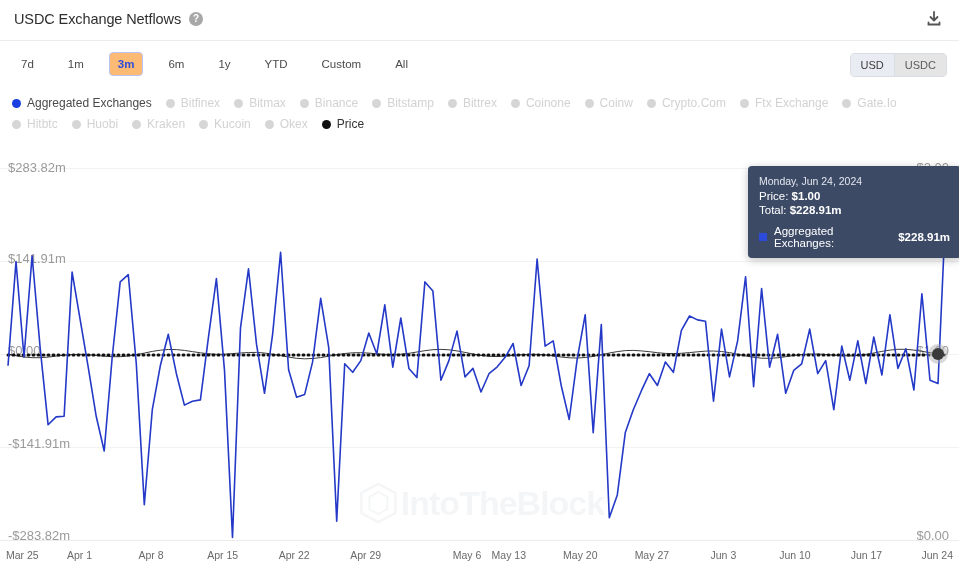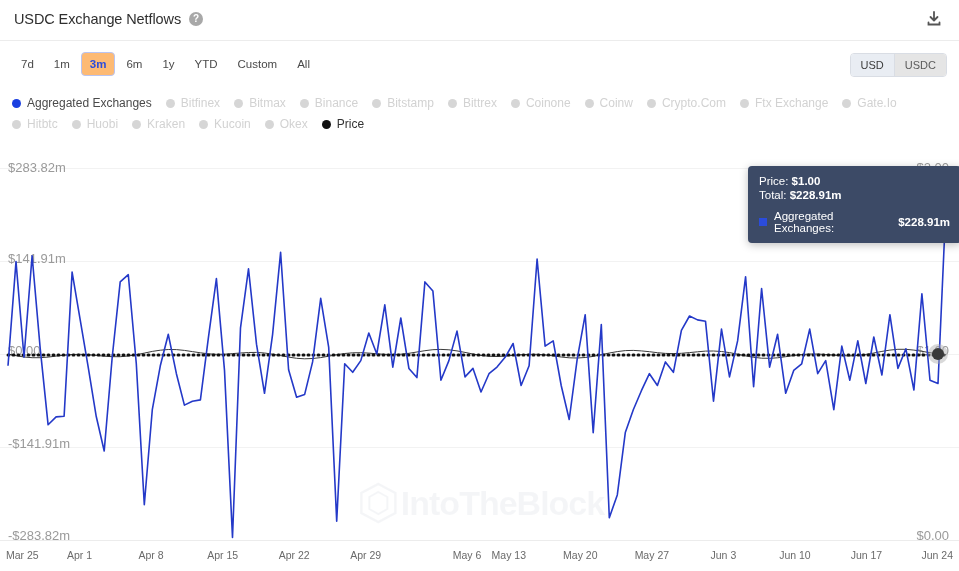--- a/index.html
+++ b/index.html
@@ -25,21 +25,21 @@
     cursor:pointer;display:flex;align-items:center;justify-content:center;
   }
   .hr{
     position:absolute;left:0;top:40px;width:959px;height:1px;background:#ececec;
   }
 
   .controls{
     position:absolute;left:0;top:52px;width:959px;height:32px;
   }
   .range-group{
-    position:absolute;left:12px;top:0;display:flex;align-items:center;gap:2px;
+    position:absolute;left:12px;top:0;display:flex;align-items:center;gap:16px;
   }
   .range-btn{
     font-size:11.5px;color:#4a4a4a;padding:4px 8px;border-radius:4px;
     border:1px solid transparent;background:transparent;cursor:pointer;
     line-height:14px;
   }
   .range-btn.active{
     color:#2b4cdb;border:1px solid #b9c4f2;background:#fdba74;font-weight:bold;
   }
   .cur-group{
@@ -251,20 +251,21 @@
     <polyline id="price-line" fill="none" stroke="#111111" stroke-width="3" stroke-linecap="round" stroke-dasharray="1 4" points="8,205 946,205"></polyline>
     <polyline id="flow-line" fill="none" stroke="#2439c8" stroke-width="1.6" stroke-linejoin="round" points="8.0,215.8 16.0,111.6 24.0,207.3 32.1,105.7 40.1,197.4 48.1,274.8 56.1,266.9 64.1,266.3 72.1,122.1 80.2,169.9 88.2,217.1 96.2,266.3 104.2,301.0 112.2,207.3 120.2,131.9 128.3,124.7 136.3,213.8 144.3,354.7 152.3,259.7 160.3,215.8 168.3,184.3 176.4,223.7 184.4,255.1 192.4,251.2 200.4,249.9 208.4,187.6 216.4,128.6 224.5,220.4 232.5,387.5 240.5,177.8 248.5,118.8 256.5,194.2 264.5,243.3 272.6,184.3 280.6,102.4 288.6,219.7 296.6,247.3 304.6,244.6 312.6,211.9 320.7,148.3 328.7,197.4 336.7,371.1 344.7,213.8 352.7,222.3 360.8,210.6 368.8,183.0 376.8,204.0 384.8,154.8 392.8,217.1 400.8,168.0 408.9,218.4 416.9,227.6 424.9,131.9 432.9,141.1 440.9,230.2 448.9,210.6 457.0,181.1 465.0,226.9 473.0,218.4 481.0,242.0 489.0,223.7 497.0,217.1 505.1,207.3 513.1,193.5 521.1,235.5 529.1,215.8 537.1,109.0 545.1,196.1 553.2,190.9 561.2,235.5 569.2,269.5 577.2,209.2 585.2,164.7 593.2,282.6 601.3,174.5 609.3,367.8 617.3,344.9 625.3,282.6 633.3,259.7 641.4,240.7 649.4,223.7 657.4,235.5 665.4,211.9 673.4,222.3 681.4,180.4 689.5,166.0 697.5,169.9 705.5,171.2 713.5,251.2 721.5,179.1 729.5,226.9 737.6,190.9 745.6,126.7 753.6,236.8 761.6,138.5 769.6,217.1 777.6,184.3 785.7,243.3 793.7,220.4 801.7,213.8 809.7,179.1 817.7,223.7 825.7,210.6 833.8,259.7 841.8,196.1 849.8,230.2 857.8,190.9 865.8,233.5 873.8,187.0 881.9,225.0 889.9,164.7 897.9,218.4 905.9,198.8 913.9,240.0 921.9,143.7 930.0,230.2 938.0,233.5 946.0,53.9"></polyline>
   </svg>
 
   <div class="end-dot-halo" style="left:937px;top:47px;width:18px;height:18px;"></div>
   <div class="end-dot" style="left:940px;top:50px;width:12px;height:12px;background:#2439c8;"></div>
   <div class="end-dot-halo" style="left:928px;top:194px;width:20px;height:20px;background:rgba(170,170,170,.45);"></div>
   <div class="end-dot" style="left:932px;top:198px;width:12px;height:12px;background:#3a3a3a;"></div>
 
   <div class="tooltip" style="left:748px;top:16px;">
+    <div class="tt-date">Monday, Jun 24, 2024</div>
     <div class="tt-row">
       <span>Price:</span>
       <b>$1.00</b>
     </div>
     <div class="tt-row">
       <span>Total:</span>
       <b>$228.91m</b>
     </div>
     <div class="tt-series">
       <span class="tt-dot"></span>

